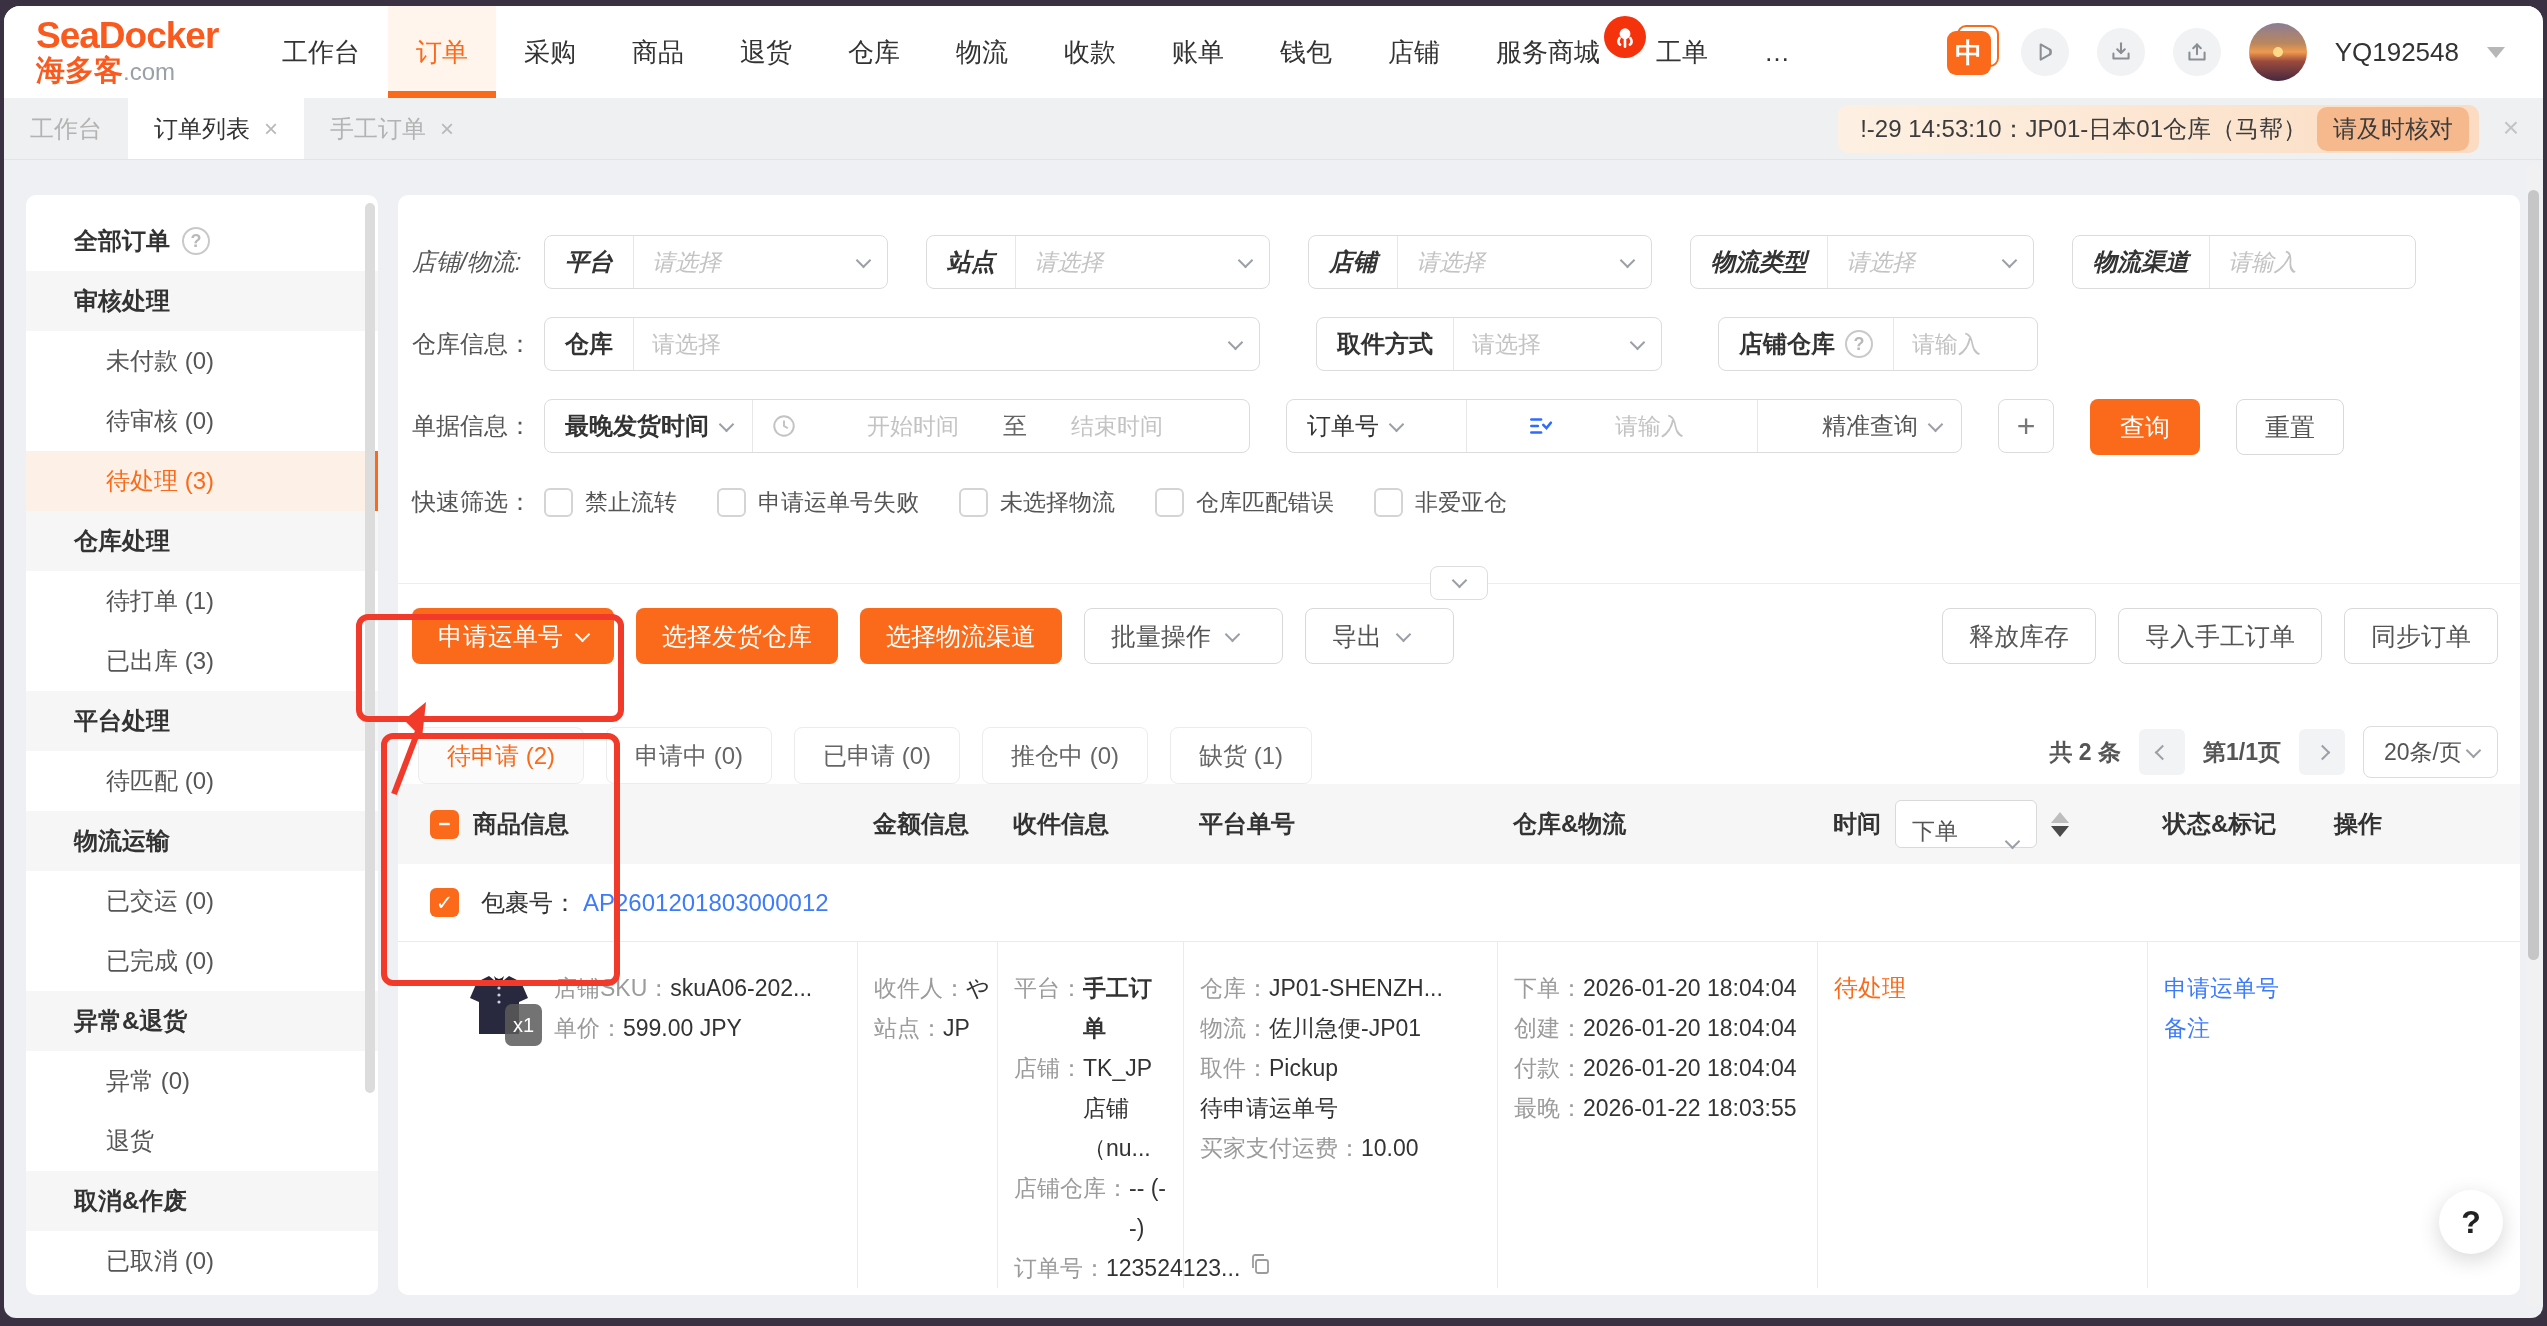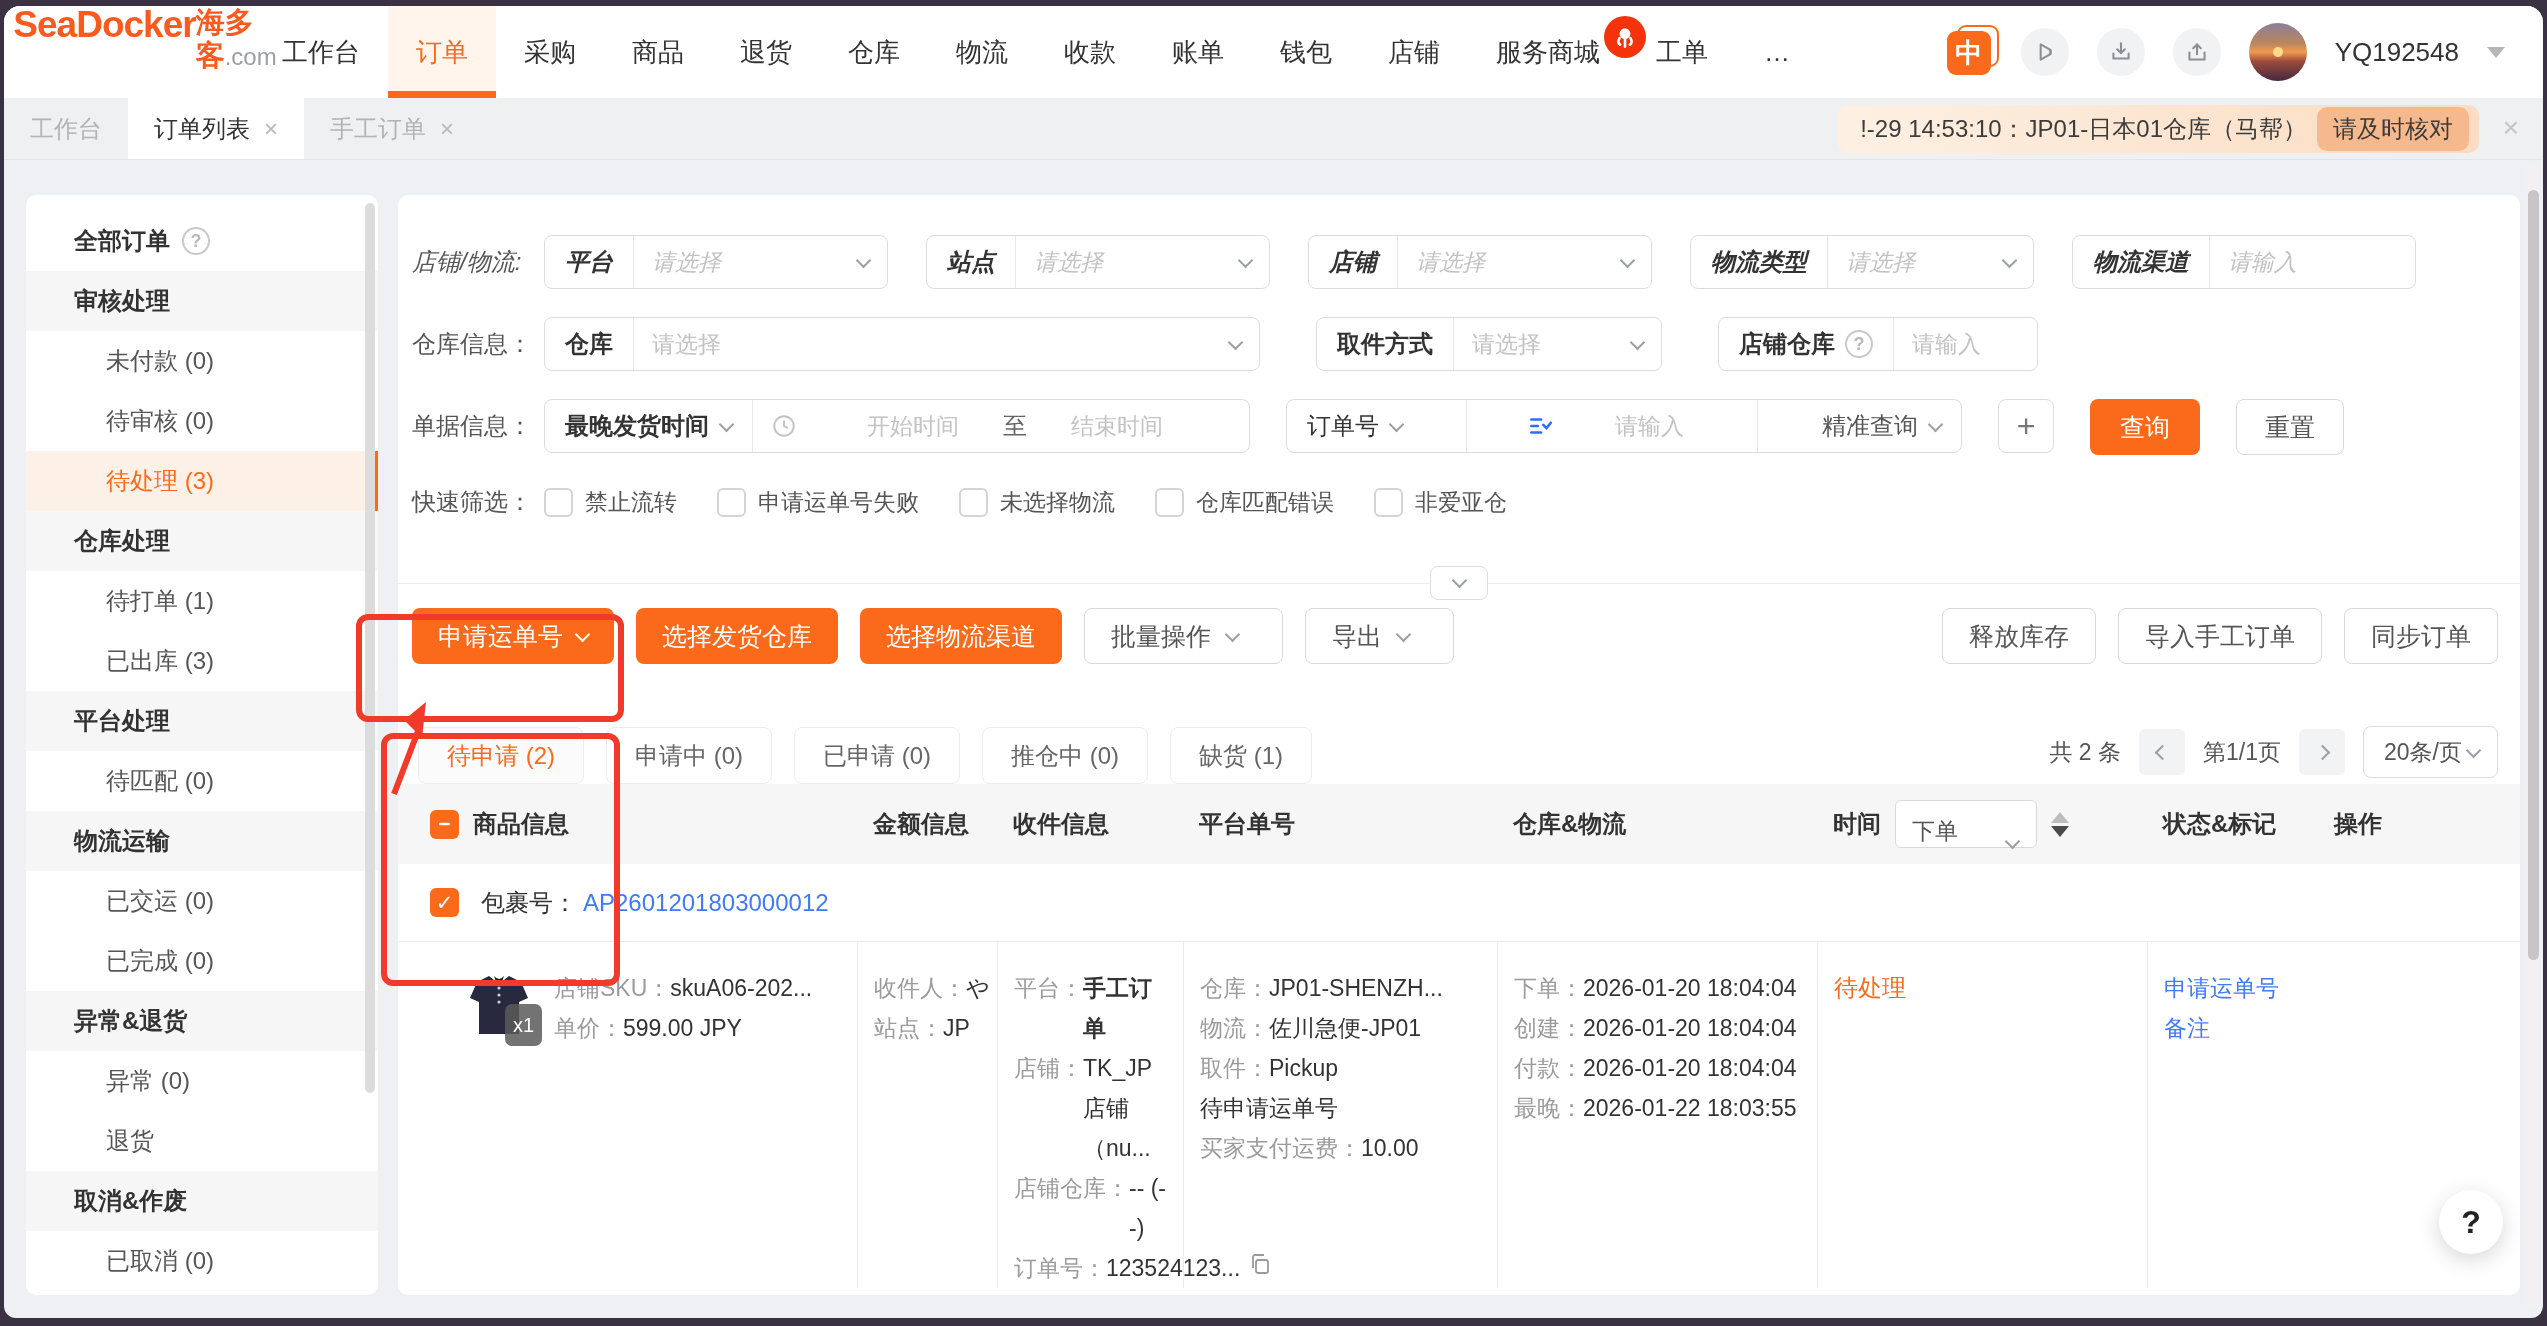--- a/index.html
+++ b/index.html
@@ -1,21 +1,21 @@
 <!DOCTYPE html>
 <html><head>
 <meta charset="utf-8">
 <style>
   * { margin:0; padding:0; box-sizing:border-box; }
   html,body { width:2547px; height:1326px; background:#3a3143; font-family:"Liberation Sans","DejaVu Sans",sans-serif; }
   .window { position:absolute; left:4px; top:6px; width:2539px; height:1312px; background:#eef0f3; border-radius:16px 16px 12px 12px; overflow:hidden; }
 
   
   .topnav { height:92px; background:#fff; display:flex; align-items:stretch; }
-  .logo { width:250px; display:flex; flex-direction:row; justify-content:center; padding-left:32px; }
+  .logo { width:250px; display:flex; flex-direction:column; justify-content:center; padding-left:32px; }
   .logo-line1 { font-size:37px; font-weight:800; color:#fb5a1e; letter-spacing:-1px; line-height:1; }
   .logo-line2 { font-size:29px; line-height:1.15; }
   .logo-line2 .cn { color:#fb5a1e; font-weight:800; }
   .logo-line2 .suffix { color:#9aa0a8; font-size:24px; }
   .nav-items { display:flex; align-items:stretch; }
   .nav-item { position:relative; display:flex; align-items:center; padding:0 28px; font-size:26px; color:#333; cursor:pointer; }
   .nav-item.active { background:#fff5ec; color:#fa6a1a; }
   .nav-item.active::after { content:""; position:absolute; left:0; right:0; bottom:0; height:7px; background:#fa6a1a; }
   .nav-badge { position:absolute; top:10px; right:-18px; width:42px; height:42px; border-radius:50%; background:#f4330d; display:flex; align-items:center; justify-content:center; }
   .nav-right { margin-left:auto; display:flex; align-items:center; gap:28px; padding-right:38px; }
@@ -78,21 +78,21 @@
   .obtn { height:56px; border-radius:8px; background:#fa6a1a; color:#fff; font-size:25px; border:none; padding:0 26px; margin-right:22px; display:flex; align-items:center; gap:10px; cursor:pointer; }
   .obtn .chev { border-color:#fff; margin:-4px 0 0 4px; }
   .wbtn { height:56px; border-radius:8px; background:#fff; color:#555; font-size:25px; border:1px solid #d9d9d9; padding:0 26px; margin-right:22px; display:flex; align-items:center; gap:10px; cursor:pointer; }
   .btn-spacer { flex:1; }
   .wbtn.last { margin-right:0; }
 
   .tabsrow { display:flex; align-items:flex-end; padding:0 22px 0 20px; margin-top:62px; }
   .stab { height:57px; border:1px solid #ececec; border-radius:8px; background:#fff; display:flex; align-items:center; padding:0 28px; font-size:24px; color:#666; margin-right:22px; cursor:pointer; }
   .stab.active { color:#fa6a1a; background:#fbfbfb; }
   .pager { margin-left:auto; display:flex; align-items:center; gap:18px; padding-bottom:6px; }
-  .pager-total, .pager-page { font-size:23px; color:#555; }
+  .pager-total, .pager-page { font-size:23px; color:#555;font-weight:bold; }
   .pg-btn { width:46px; height:46px; border-radius:6px; background:#f2f3f4; display:flex; align-items:center; justify-content:center; }
   .pg-btn .chev { margin:0; }
   .pg-btn .chev.left { transform:rotate(135deg); }
   .pg-btn .chev.right { transform:rotate(-45deg); }
   .pg-size { height:52px; border:1px solid #dcdcdc; border-radius:8px; display:flex; align-items:center; padding:0 0 0 20px; font-size:23px; color:#555; }
 
   
   .thead { display:grid; grid-template-columns:459px 140px 186px 314px 320px 330px 171px 1fr; align-items:center; height:80px; background:#f6f6f7; font-size:24px; font-weight:700; color:#333; }
   .thead > div { padding-left:16px; display:flex; align-items:center; gap:14px; }
   .th-product { padding-left:32px !important; }

